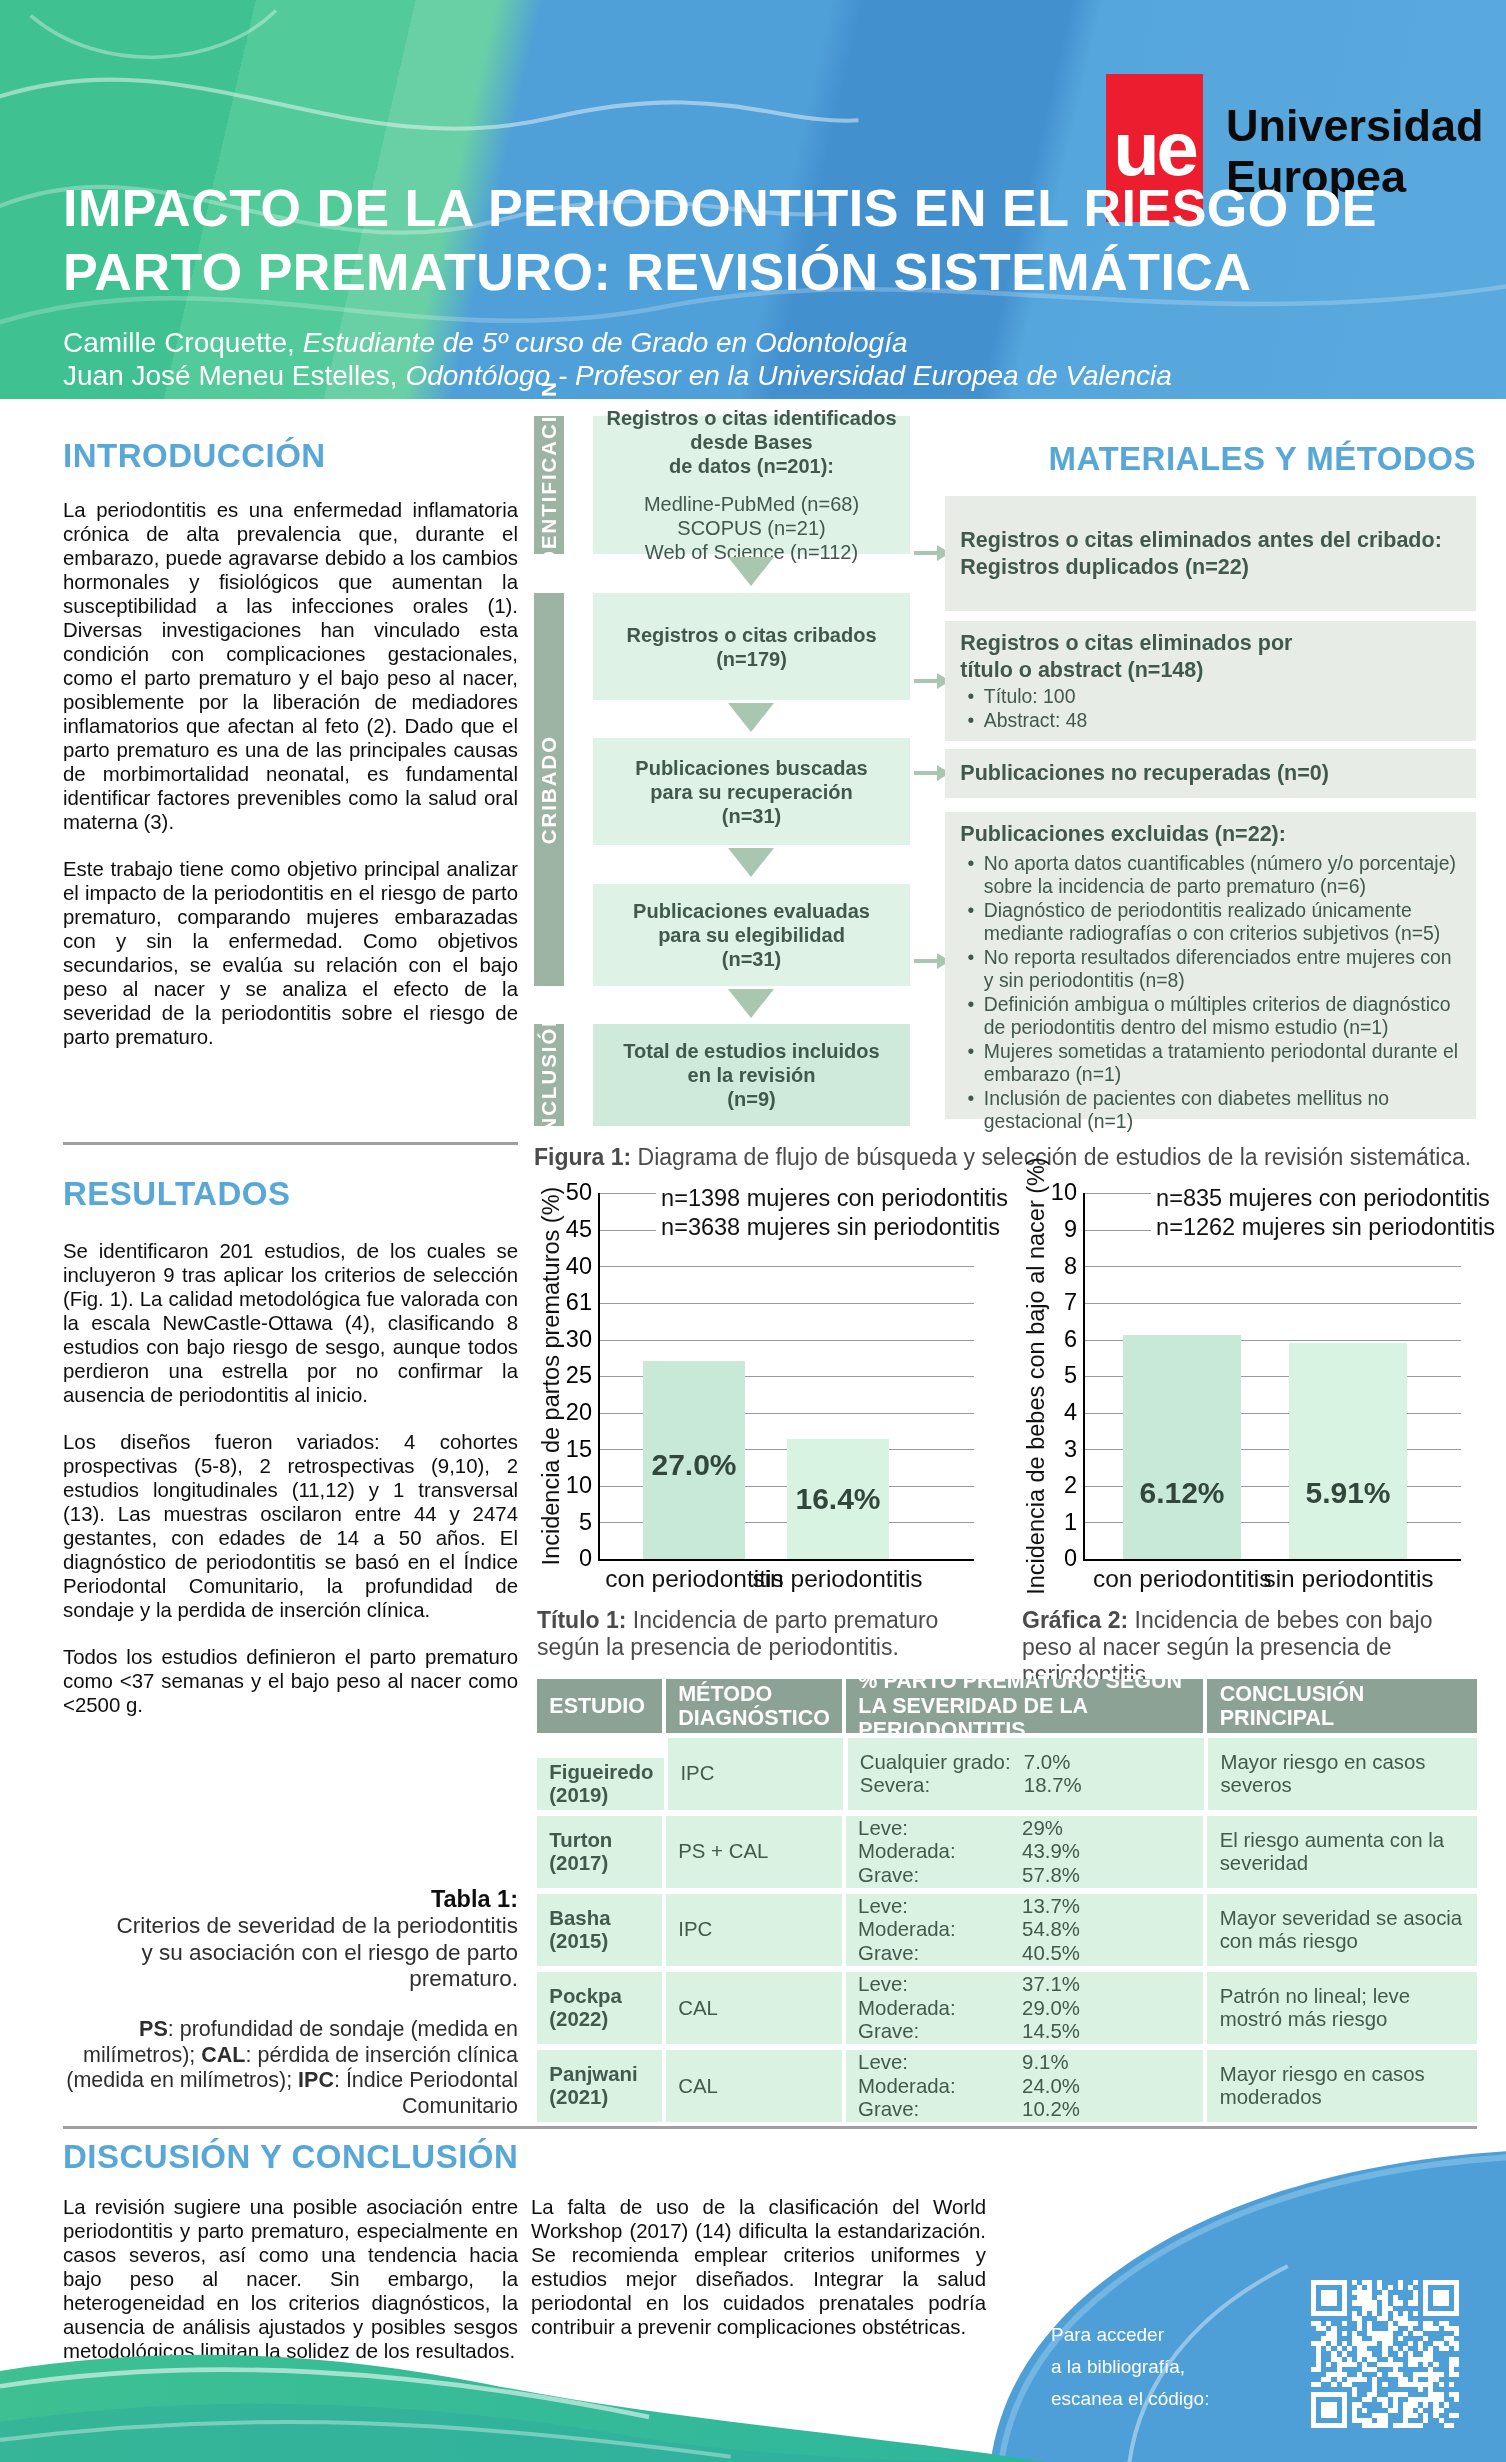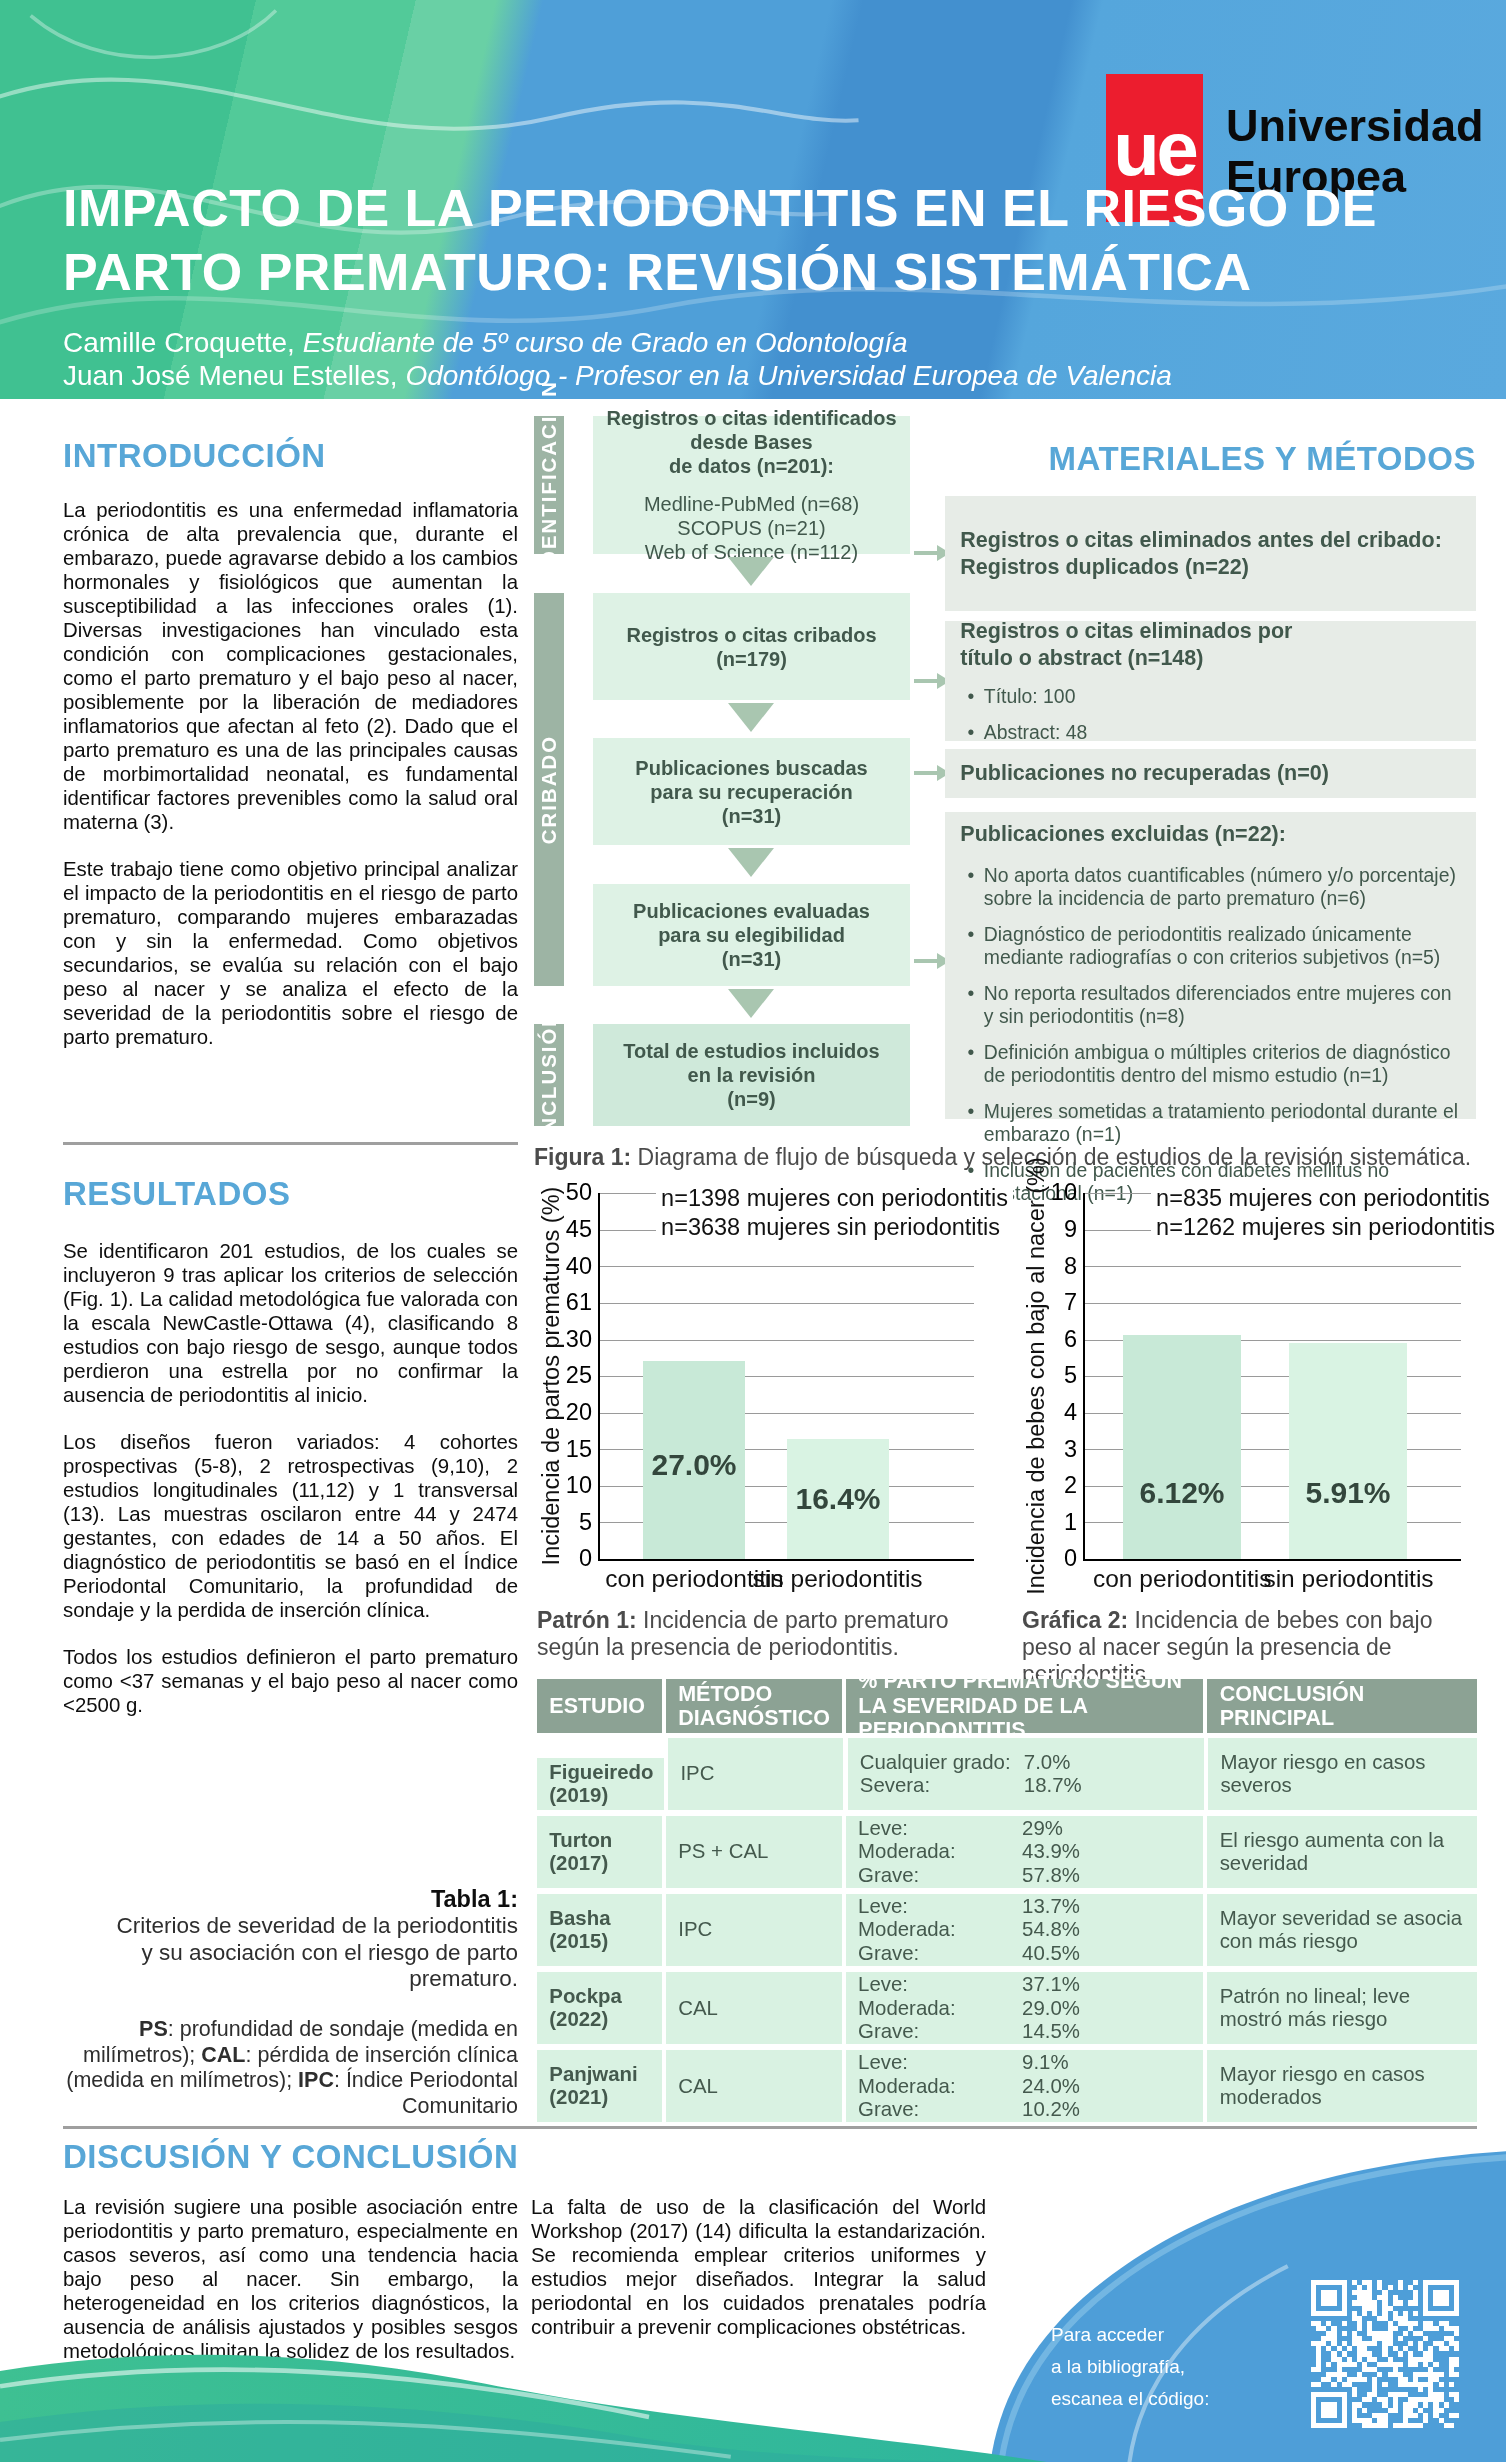--- a/index.html
+++ b/index.html
@@ -29,21 +29,21 @@
         padding:5.1px 12.3px;box-sizing:border-box;}
   .fbox .t{font-weight:bold;font-size:20px;line-height:24px;}
   .fbox .bd{font-size:20px;line-height:24px;margin-top:13.3px;}
   .fbox.final{background:#cfe9da;}
   .tri{left:728px;width:0;height:0;border-left:23.5px solid transparent;border-right:23.5px solid transparent;border-top:29px solid #a9c6b0;}
   .harrow{left:914px;width:22.5px;height:4.1px;background:#a9c6b0;}
   .harrow::after{content:"";position:absolute;right:-13.3px;top:-6.1px;border-top:8.2px solid transparent;border-bottom:8.2px solid transparent;border-left:13.3px solid #a9c6b0;}
   .sbox{left:945px;width:531px;background:#e7ece7;color:#41584c;box-sizing:border-box;
         padding:9.2px 15.3px;display:flex;flex-direction:column;justify-content:center;}
   .sbox .t{font-weight:bold;font-size:21.5px;line-height:26.6px;white-space:pre-line;}
-  .sbox .bullet{font-size:19.4px;line-height:23px;padding-left:23.5px;position:relative;margin-top:13px;}
+  .sbox .bullet{font-size:19.4px;line-height:23px;padding-left:23.5px;position:relative;margin-top:1px;}
   .sbox .bullet::before{content:"\2022";position:absolute;left:7.2px;}
   .figcap{font-size:23px;color:#4b4b4b;}
   
   .plot{border-left:2px solid #000;border-bottom:2px solid #000;box-sizing:border-box;}
   .gridline{position:absolute;left:0;right:0;height:1.5px;background:#9a9a9a;}
   .cbar{position:absolute;bottom:0;}
   .tick{position:absolute;width:49px;left:-57px;text-align:right;font-size:23.5px;color:#000;}
   .legend{position:absolute;font-size:23.5px;line-height:29px;background:#fff;padding:0 5.1px;color:#111;white-space:nowrap;}
   .vlabel{position:absolute;font-size:30px;font-weight:bold;color:#33463c;text-align:center;}
   .catlabel{position:absolute;font-size:24.5px;color:#111;text-align:center;}
@@ -225,21 +225,21 @@
       <div class="cbar" style="left: 187px; width: 102px; height: 120px; background: rgb(217, 243, 227);"></div>
       <div class="vlabel" style="left: 187px; width: 102px; bottom: 43px;">16.4%</div>
       <div class="catlabel" style="left: 125px; width: 225px; top: 372px;">sin periodontitis</div>
       <div class="legend" style="left: 56px; top: -9.2px;">
         <div>n=1398 mujeres con periodontitis</div>
         <div>n=3638 mujeres sin periodontitis</div>
       </div>
       <div class="ytitle">Incidencia de partos prematuros (%)</div>
     </div>
   <div class="abs chartcap" style="left:537px;top:1607px;width:450px;">
-    <span class="b">Patrón 1:</span><span> Incidencia de parto prematuro según la presencia de periodontitis.</span>
+    <span class="b">Título 1:</span><span> Incidencia de parto prematuro según la presencia de periodontitis.</span>
   </div>
 
   <div class="abs plot" id="chart1" style="left:1083px;top:1193px;width:378px;height:368px;">
       <div class="gridline" style="bottom: 36px;"></div>
       <div class="gridline" style="bottom: 72px;"></div>
       <div class="gridline" style="bottom: 109px;"></div>
       <div class="gridline" style="bottom: 145px;"></div>
       <div class="gridline" style="bottom: 182px;"></div>
       <div class="gridline" style="bottom: 218px;"></div>
       <div class="gridline" style="bottom: 255px;"></div>

